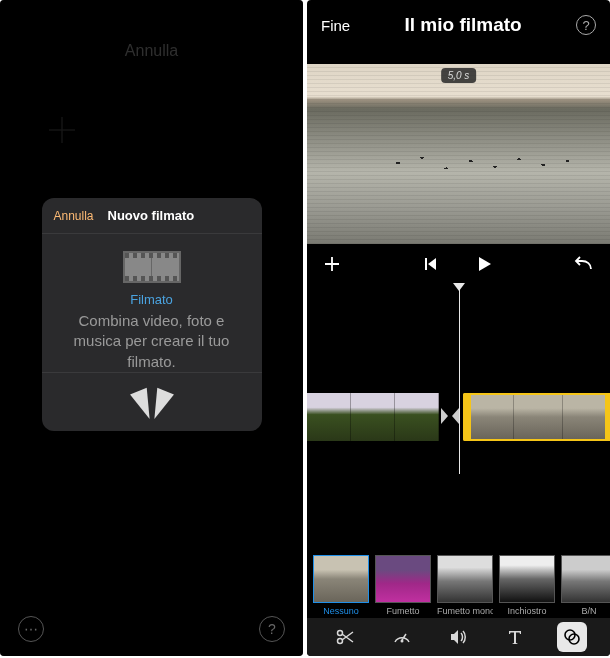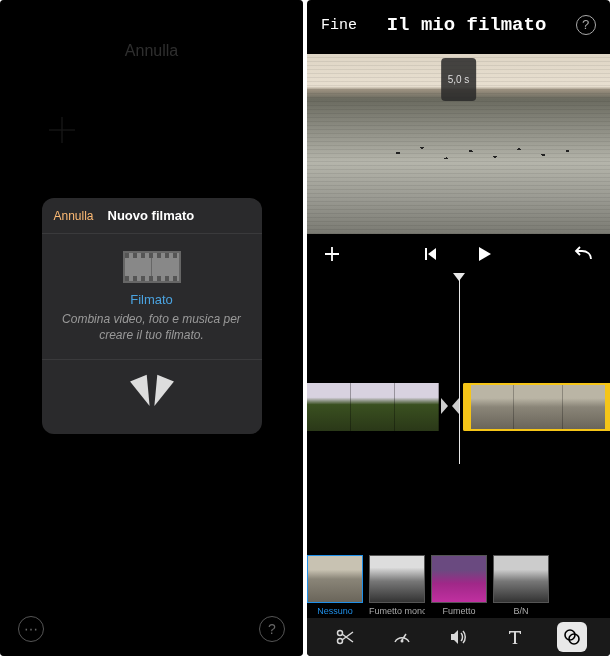--- a/index.html
+++ b/index.html
@@ -68,44 +68,43 @@
       color: #fdba74;
       font-size: 12px;
       font-weight: 400;
     }
     .sheet-title {
       color: #fff;
       font-size: 13px;
       font-weight: 600;
     }
     .sheet-item {
-      padding: 14px 10px 16px;
+      padding: 14px 10px 0;
       text-align: center;
       border-bottom: 1px solid #3a3a3c;
     }
     .sheet-item:last-child { border-bottom: none; }
     .sheet-icon {
       height: 38px;
       display: flex;
       align-items: center;
       justify-content: center;
       margin-bottom: 6px;
     }
     .sheet-item-title {
       color: #4aa3e0;
       font-size: 13px;
       font-weight: 500;
       margin-bottom: 4px;
     }
     .sheet-item-desc {
       color: #9a9a9a;
-      font-size: 12px;
+      font-size: 15px;
       line-height: 1.35;
       padding: 0 10px;
-      font-style: italic;
     }
     .left-bottom {
       position: absolute;
       bottom: 14px;
       left: 0;
       right: 0;
       display: flex;
       justify-content: space-between;
       padding: 0 18px;
     }
@@ -118,23 +117,22 @@
       align-items: center;
       justify-content: center;
       color: #666;
       font-size: 14px;
     }
     
     .right-header {
       display: flex;
       align-items: center;
       justify-content: space-between;
-      padding: 14px 14px 18px;
+      padding: 14px 14px 28px;
       color: #fff;
-      font-family: Liberation Mono, monospace;
     }
     .done-btn { font-size: 15px; color: #fff; }
     .right-title { font-size: 19px; font-weight: 600; }
     .help-btn {
       width: 20px; height: 20px;
       border: 1.5px solid #aaa;
       border-radius: 50%;
       display: flex; align-items: center; justify-content: center;
       font-size: 13px; color: #aaa;
     }
@@ -161,22 +159,23 @@
         repeating-linear-gradient(0deg, rgba(0,0,0,0.07) 0 1px, transparent 1px 4px);
     }
     .time-badge {
       position: absolute;
       top: 4px;
       left: 50%;
       transform: translateX(-50%);
       background: rgba(40,40,40,0.85);
       color: #ddd;
       font-size: 10px;
-      padding: 16px 7px;
+      padding: 2px 7px;
       border-radius: 4px;
+      font-style: italic;
     }
     .transport {
       display: flex;
       align-items: center;
       justify-content: space-between;
       padding: 10px 16px;
       color: #fff;
     }
     .transport .center {
       display: flex;
@@ -260,21 +259,21 @@
     }
     .clip-b::before { left: -2px; border-radius: 2px 0 0 2px; }
     .clip-b::after { right: -2px; border-radius: 0 2px 2px 0; }
     .filters-row {
       position: absolute;
       bottom: 40px;
       left: 0;
       right: 0;
       display: flex;
       gap: 6px;
-      padding: 0 0;
+      padding: 0 6px;
     }
     .filter {
       width: 56px;
       text-align: center;
     }
     .filter-thumb {
       width: 56px;
       height: 48px;
       border: 1.5px solid #555;
       position: relative;
@@ -453,26 +452,30 @@
     </div>
     <div class="playhead"></div>
   </div>
 
   <div class="filters-row" id="filters-row">
       <div class="filter selected">
         <div class="filter-thumb ft-nessuno"></div>
         <div class="filter-label">Nessuno</div>
       </div>
       <div class="filter">
+        <div class="filter-thumb ft-fumetto"></div>
+        <div class="filter-label">Fumetto</div>
+      </div>
+      <div class="filter">
         <div class="filter-thumb ft-mono"></div>
         <div class="filter-label">Fumetto mono</div>
       </div>
       <div class="filter">
-        <div class="filter-thumb ft-fumetto"></div>
-        <div class="filter-label">Fumetto</div>
+        <div class="filter-thumb ft-ink"></div>
+        <div class="filter-label">Inchiostro</div>
       </div>
       <div class="filter">
         <div class="filter-thumb ft-bn"></div>
         <div class="filter-label">B/N</div>
       </div>
     </div>
 
   <div class="toolbar">
     <div class="tool">
       <svg width="20" height="20" viewBox="0 0 20 20">

